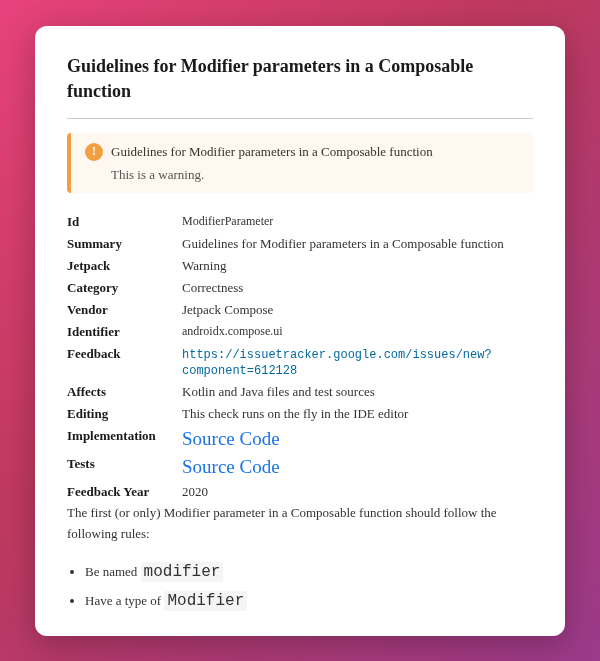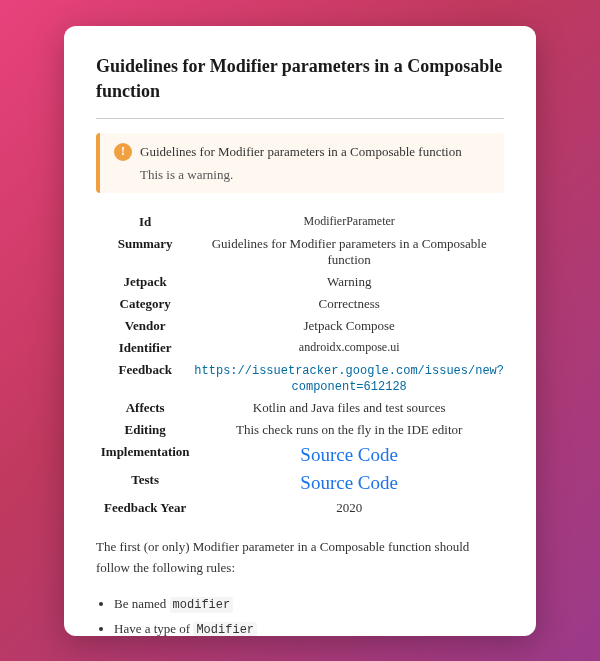--- a/index.html
+++ b/index.html
@@ -11,21 +11,21 @@
       display: flex;
       align-items: center;
       justify-content: center;
       font-family: Georgia, 'Times New Roman', serif;
     }
 
     .card {
       background: #ffffff;
       border-radius: 12px;
       padding: 28px 32px;
-      width: 472px;
+      width: 530px;
       max-height: 610px;
       overflow-y: auto;
       box-shadow: 0 8px 32px rgba(0,0,0,0.25);
     }
 
     .page-title {
       font-size: 18px;
       font-weight: bold;
       color: #1a1a1a;
       margin-bottom: 14px;
@@ -79,23 +79,21 @@
     .warning-body {
       font-size: 13px;
       color: #555;
       padding-left: 26px;
       font-family: Georgia, serif;
     }
 
     .metadata-table {
       width: 100%;
       border-collapse: collapse;
-      margin-bottom: 18px;
-      font-size: 13px;
-      text-align: center;
+      font-size: 13px;
     }
 
     .metadata-table tr td {
       padding: 3px 0;
       vertical-align: top;
     }
 
     .metadata-table tr td:first-child {
       font-weight: bold;
       color: #1a1a1a;
@@ -142,21 +140,21 @@
 
     .bullet-list li {
       font-size: 13px;
       color: #333;
       line-height: 1.8;
       font-family: Georgia, serif;
     }
 
     code.inline {
       font-family: 'Courier New', monospace;
-      font-size: 12px;
+      font-size: 16px;
       background: #f5f5f5;
       padding: 1px 3px;
       border-radius: 2px;
     }
   </style>
 </head>
 <body>
 
 <div class="card">
   <div class="page-title">

